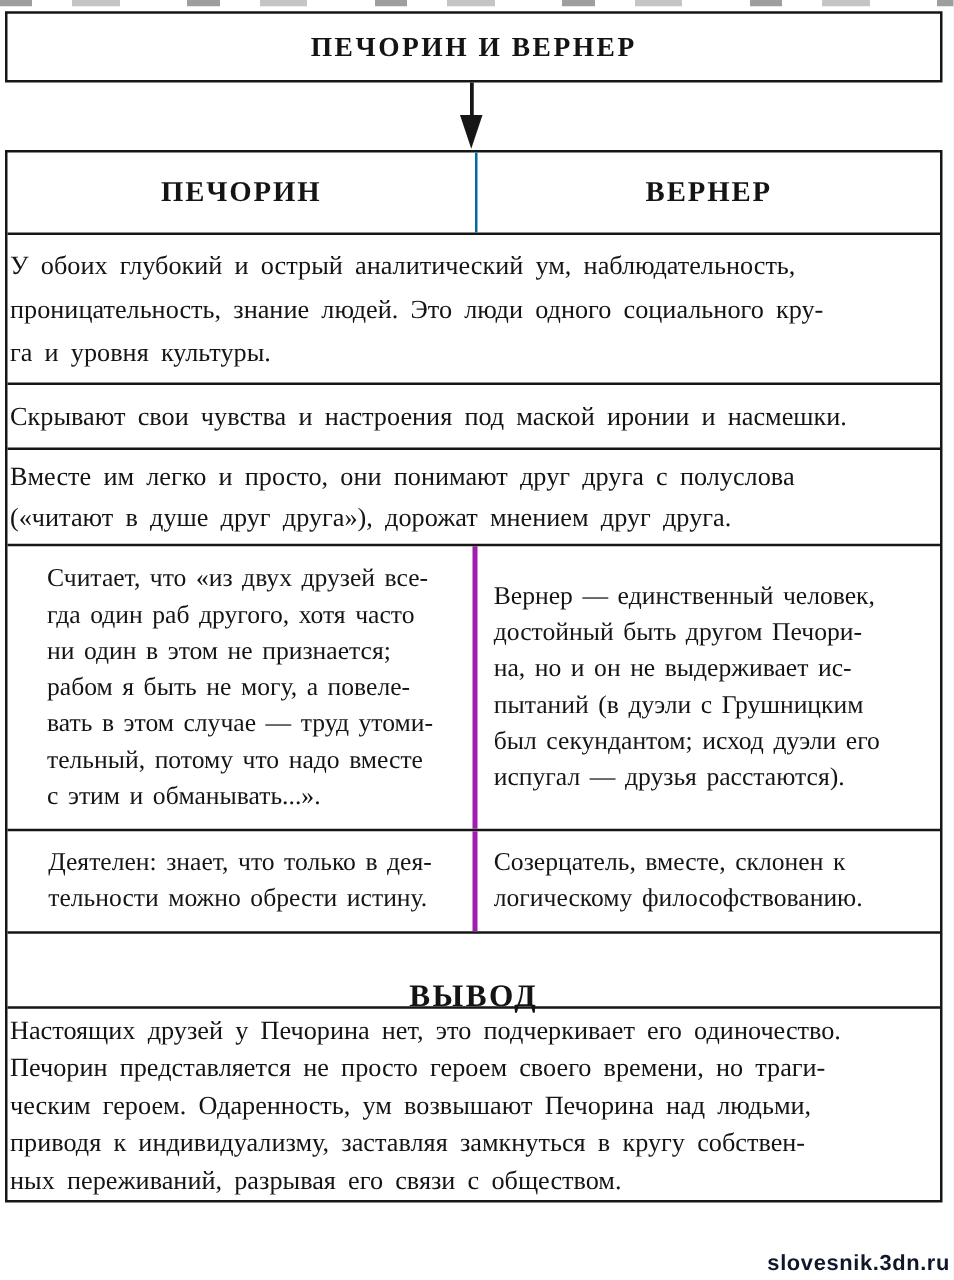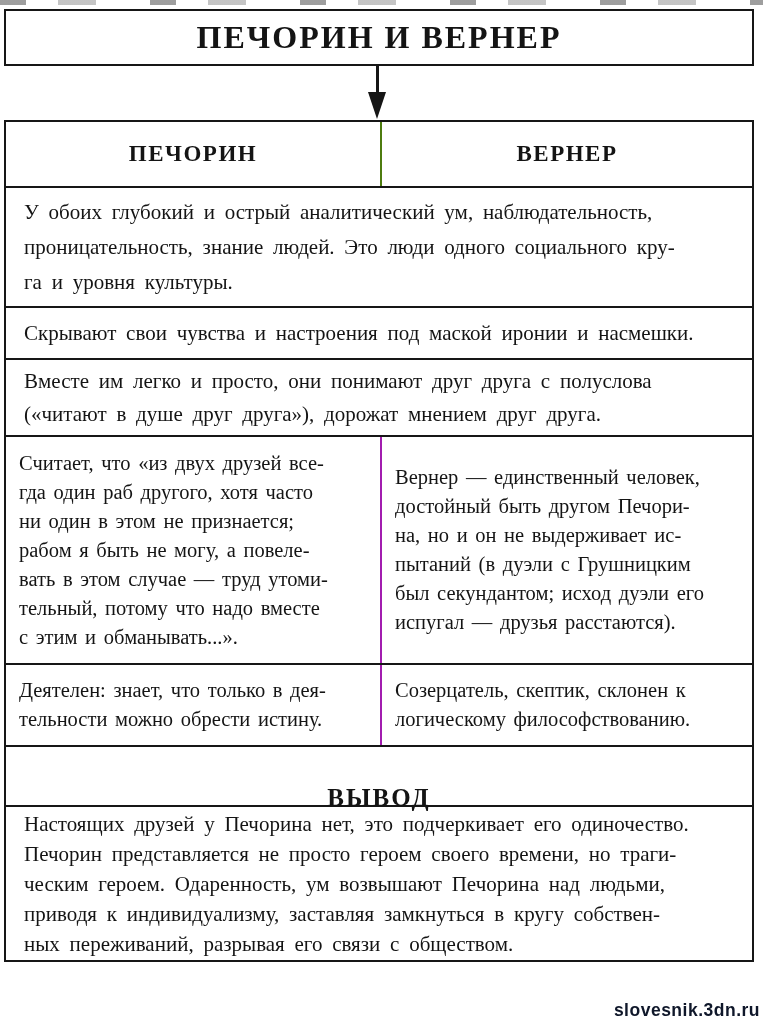--- a/index.html
+++ b/index.html
@@ -20,21 +20,21 @@
       rgba(20,20,20,.75) 0 26px, rgba(20,20,20,0) 26px 58px,
       rgba(20,20,20,.45) 58px 96px, rgba(20,20,20,0) 96px 150px);
     opacity: .55;
   }
   .title-box {
     position: absolute; left: 4px; top: 9px; width: 750px; height: 57px;
     border: 2px solid #161616; box-sizing: border-box;
     display: flex; align-items: center; justify-content: center;
   }
   .title-text {
-    font-size: 32px; font-weight: bold; letter-spacing: 2px;
+    font-size: 22px; font-weight: bold; letter-spacing: 2px;
   }
   .arrow-shaft {
     position: absolute; left: 376px; top: 66px; width: 3px; height: 28px;
     background: #161616;
   }
   .arrow-head {
     position: absolute; left: 368px; top: 92px; width: 0; height: 0;
     border-left: 9px solid transparent; border-right: 9px solid transparent;
     border-top: 27px solid #161616;
   }
@@ -43,39 +43,39 @@
     border: 2px solid #161616; box-sizing: border-box;
   }
   .row { box-sizing: border-box; border-top: 2px solid #161616; }
   .row:first-child { border-top: none; }
   .hdr-row { height: 64px; display: grid; grid-template-columns: 376px 1fr; }
   .hdr-cell {
     display: flex; align-items: center; justify-content: center;
     font-weight: bold; font-size: 23px; letter-spacing: 1.5px;
     box-sizing: border-box;
   }
-  .hdr-cell.left { border-right: 2px solid #4d7c0f; }
+  .hdr-cell.left { border-right: 2px solid #0369a1; }
   .full-row {
     display: flex; align-items: center;
-    padding: 6px 18px; font-size: 21px; line-height: 35px;
+    padding: 6px 2px; font-size: 21px; line-height: 35px;
     word-spacing: 4.5px;
   }
   .full-row .cell-text, .col-cell .cell-text { white-space: pre-line; }
   .r1 { height: 120px; }
   .r2 { height: 52px; }
   .r3 { height: 77px; line-height: 33px; }
   .two-col { display: grid; grid-template-columns: 376px 1fr; }
   .r4 { height: 228px; }
   .r5 { height: 82px; }
   .col-cell {
     box-sizing: border-box; display: flex; align-items: center;
     padding: 8px 13px; font-size: 20.5px; line-height: 29px;
     word-spacing: 2.5px;
   }
-  .col-cell.left { border-right: 2px solid #a21caf; }
+  .col-cell.left { border-right: 4px solid #a21caf; justify-content: center; }
   .vyvod-row {
     height: 60px; display: flex; align-items: center; justify-content: center;
   }
   .vyvod-text { font-weight: bold; font-size: 25px; letter-spacing: 2px; margin-top: 44px; }
   .final-row { height: 155px; line-height: 30px; }
   .watermark {
     position: absolute; right: 3px; top: 1000px; z-index: 6;
     font-family: "Liberation Sans", sans-serif;
     font-weight: bold; font-size: 17.5px; letter-spacing: .5px;
     color: #0f172a;
@@ -138,21 +138,21 @@
 испугал — друзья расстаются).</div>
       </div>
     </div>
 
     <div class="row two-col r5">
       <div class="col-cell left">
         <div class="cell-text">Деятелен: знает, что только в дея-
 тельности можно обрести истину.</div>
       </div>
       <div class="col-cell">
-        <div class="cell-text">Созерцатель, скептик, склонен к
+        <div class="cell-text">Созерцатель, вместе, склонен к
 логическому философствованию.</div>
       </div>
     </div>
 
     <div class="row vyvod-row">
       <span class="vyvod-text">ВЫВОД</span>
     </div>
 
     <div class="row full-row final-row">
       <div class="cell-text">Настоящих друзей у Печорина нет, это подчеркивает его одиночество.

